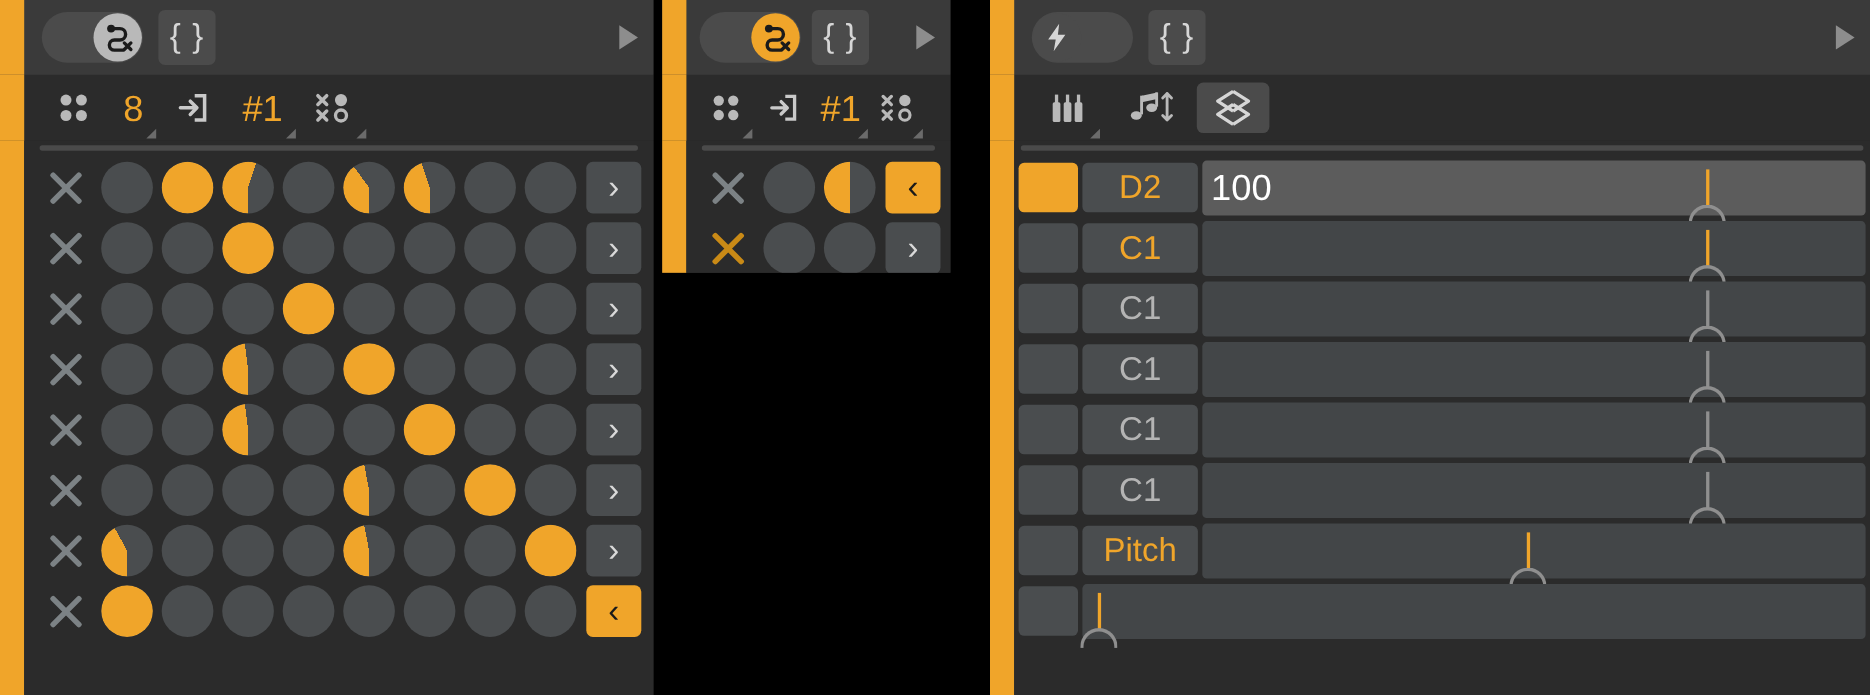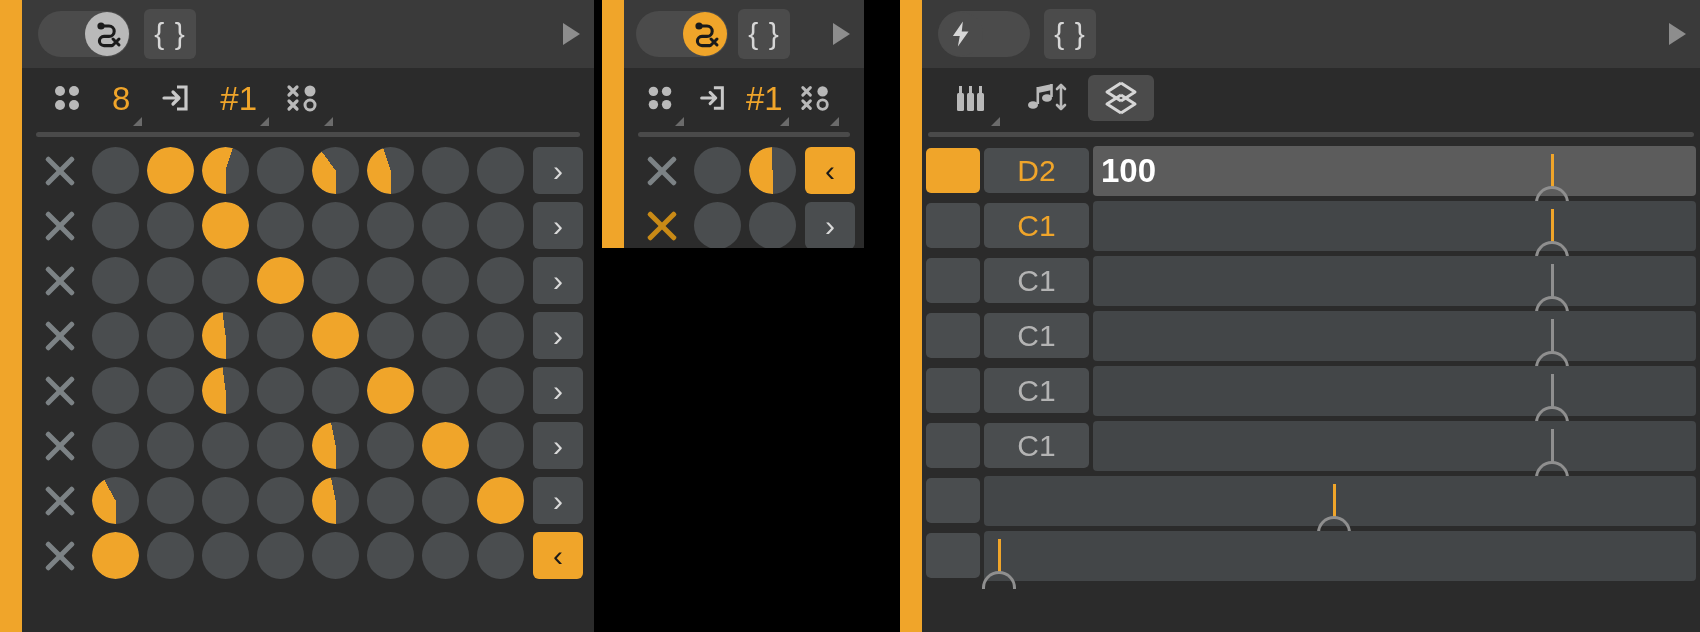--- a/index.html
+++ b/index.html
@@ -79,21 +79,21 @@
   .nlist{flex:1;background:#2b2b2b;padding:0 0 0 0;box-sizing:border-box;}
   .nrow{display:flex;align-items:center;height:55px;gap:4px;padding:0 4px;
         box-sizing:border-box;}
   .nswatch{width:54px;height:45px;border-radius:5px;background:#4a4d4f;flex:0 0 54px;}
   .nswatch.on{background:#f0a52a;}
   .nlabel{width:105px;height:45px;border-radius:5px;background:#4a4d4f;flex:0 0 105px;
           display:flex;align-items:center;justify-content:center;
           color:#f0a52a;font-size:30px;}
   .nlabel.muted{color:#b4b4b4;}
   .nslider{flex:1;height:50px;border-radius:4px;background:#434648;position:relative;
-           overflow:visible;display:flex;align-items:center;font-weight:bold;}
+           overflow:visible;display:flex;align-items:center;}
   .nslider.lit{background:#5c5c5c;}
   .nval{color:#fff;font-size:33px;padding-left:8px;}
   .handle{position:absolute;top:8px;width:3px;height:34px;background:#f0a52a;}
   .handle.dim{background:#8f8f8f;}
   .cap{position:absolute;top:40px;width:34px;height:18px;margin-left:-16px;
        border:3px solid #8f8f8f;border-bottom:none;
        border-radius:17px 17px 0 0;box-sizing:border-box;}
 </style>
 </head>
 <body>
@@ -629,20 +629,21 @@
             <div class="nrow">
               <div class="nswatch"></div>
               <div class="nlabel muted">C1</div>
               <div class="nslider">
                 <div class="handle dim" style="left: 76%;"></div>
                 <div class="cap" style="left: 76%;"></div>
               </div>
             </div>
             <div class="nrow">
               <div class="nswatch"></div>
+              <div class="nlabel">Pitch</div>
               <div class="nslider">
                 <div class="handle" style="left: 49%;"></div>
                 <div class="cap" style="left: 49%;"></div>
               </div>
             </div>
             <div class="nrow">
               <div class="nswatch"></div>
               <div class="nslider">
                 <div class="handle" style="left: 2%;"></div>
                 <div class="cap" style="left: 2%;"></div>

